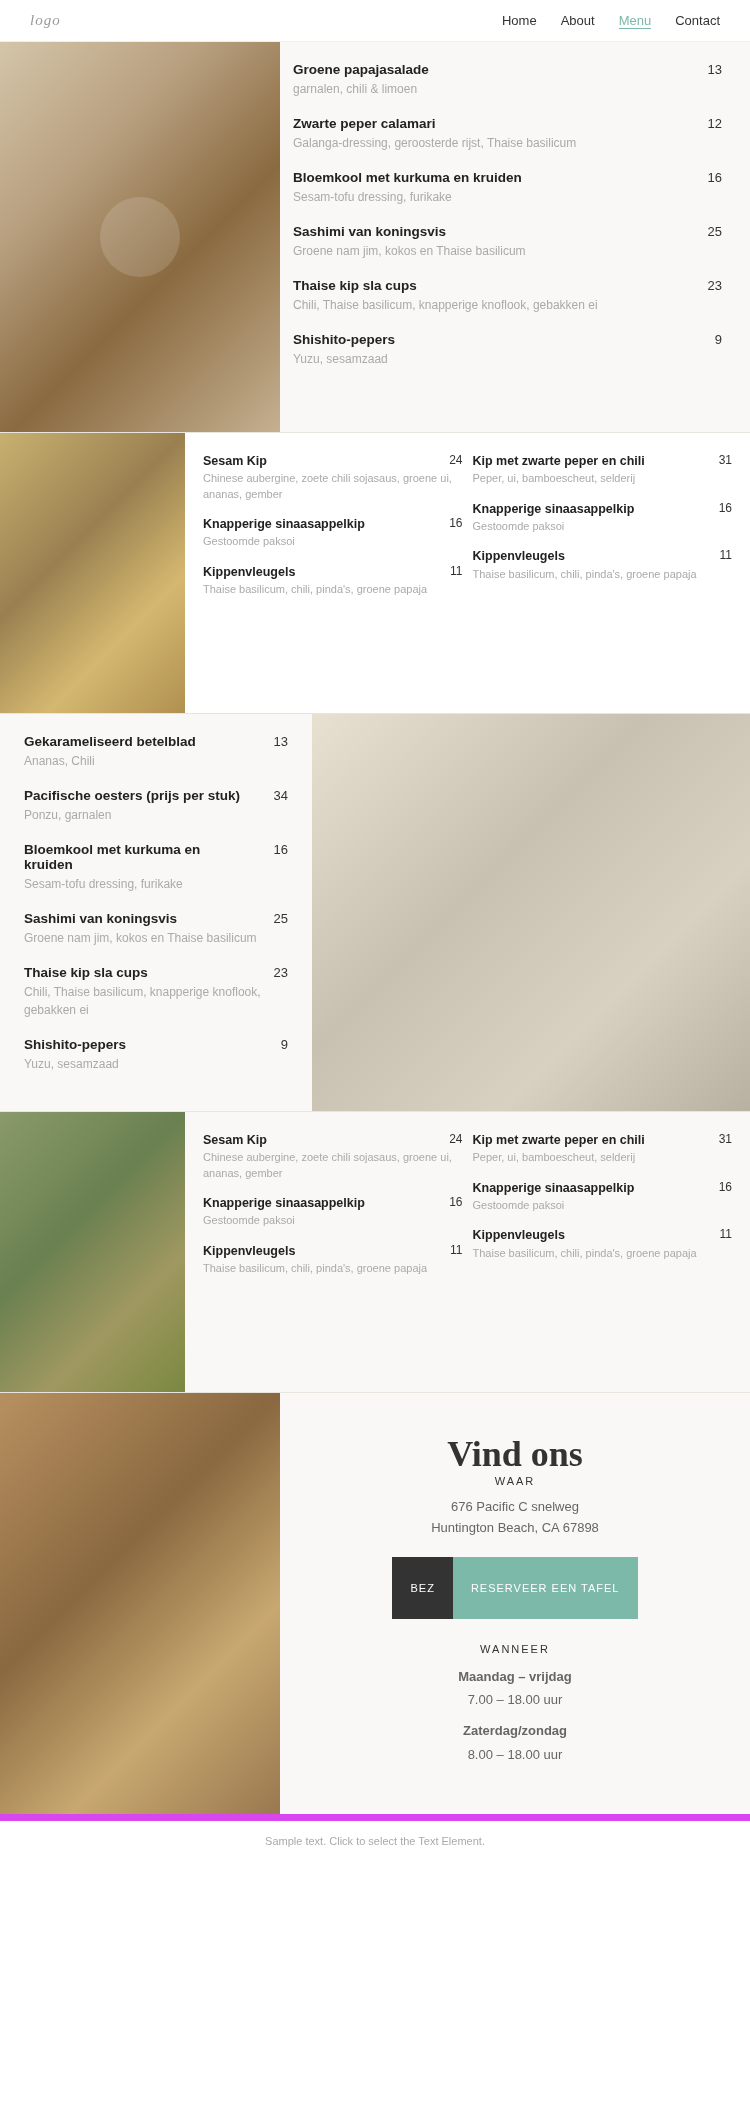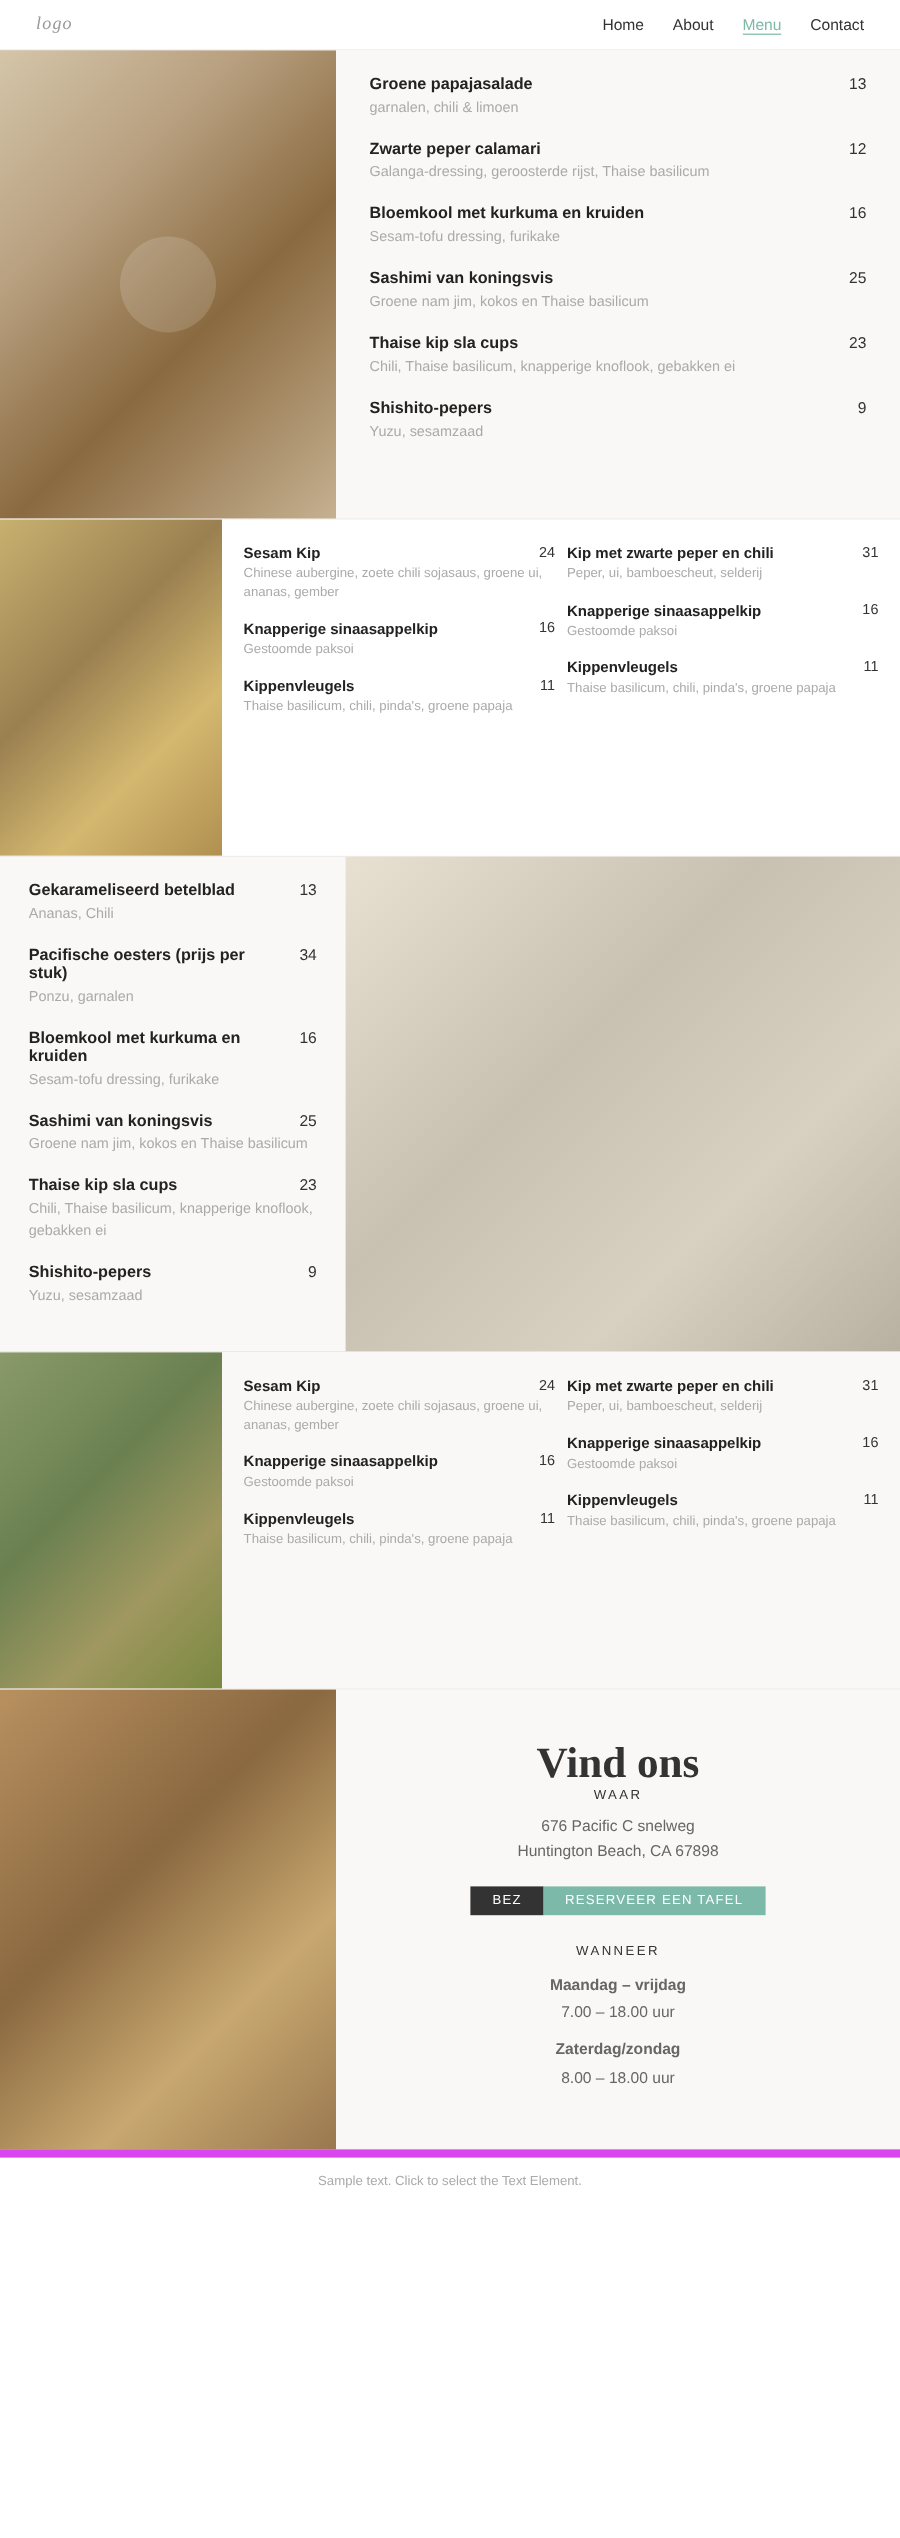--- a/index.html
+++ b/index.html
@@ -19,21 +19,21 @@
     .nav-links a.active { color: #7cb9a8; border-bottom: 1px solid #7cb9a8; }
 
     
     .section-hero { display: flex; height: 390px; }
     .section-hero .img-block {
       width: 280px; flex-shrink: 0;
       background: #c8b89a;
       overflow: hidden;
     }
     .menu-block {
-      flex: 1; padding: 20px 28px 20px 28px; background: #f9f8f6;
+      flex: 1; padding: 20px 28px 20px 13px; background: #f9f8f6;
       overflow-y: auto;
     }
     .menu-item { margin-bottom: 18px; }
     .menu-item-header {
       display: flex; justify-content: space-between; align-items: flex-start;
     }
     .menu-item-name {
       font-size: 13.5px; font-weight: bold; color: #222;
       font-family: Arial, sans-serif; max-width: 85%;
     }
@@ -51,21 +51,21 @@
     .section-two .img-block { width: 185px; flex-shrink: 0; }
     .section-two .menu-two-col {
       flex: 1; background: #fff; padding: 20px 18px;
       display: flex; gap: 10px;
     }
     .menu-col { flex: 1; }
 
     
     .section-three { display: flex; min-height: 360px; background: #f9f8f6; }
     .section-three .menu-left {
-      width: 288px; flex-shrink: 0; padding: 20px 24px;
+      width: 312px; flex-shrink: 0; padding: 20px 24px;
     }
     .section-three .img-block { flex: 1; }
 
     
     .section-four { display: flex; min-height: 280px; }
     .section-four .img-block { width: 185px; flex-shrink: 0; }
     .section-four .menu-two-col {
       flex: 1; background: #f9f8f6; padding: 20px 18px;
       display: flex; gap: 10px;
     }
@@ -90,21 +90,21 @@
       font-size: 13px; color: #666; text-align: center;
       font-family: Arial, sans-serif; line-height: 1.6; margin-bottom: 18px;
     }
     .findus-btn-row { display: flex; gap: 0; margin-bottom: 24px; }
     .btn-bezoek {
       background: #333; color: #fff; padding: 2px 18px;
       font-size: 11px; letter-spacing: 1px; border: none; cursor: pointer;
       font-family: Arial, sans-serif;
     }
     .btn-reserveer {
-      background: #7cb9a8; color: #fff; padding: 6px 18px;
+      background: #7cb9a8; color: #fff; padding: 25px 18px;
       font-size: 11px; letter-spacing: 1px; border: none; cursor: pointer;
       font-family: Arial, sans-serif;
     }
     .findus-when-title {
       font-size: 11px; letter-spacing: 2px; color: #333;
       font-family: Arial, sans-serif; margin-bottom: 10px;
     }
     .findus-hours {
       font-size: 13px; color: #666; text-align: center;
       font-family: Arial, sans-serif; line-height: 1.8;

